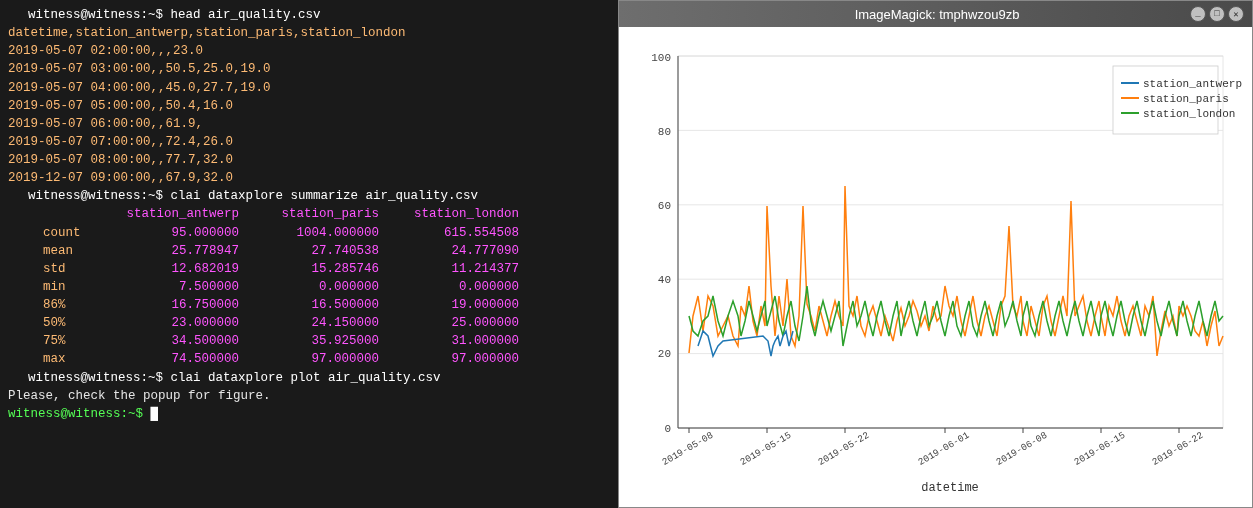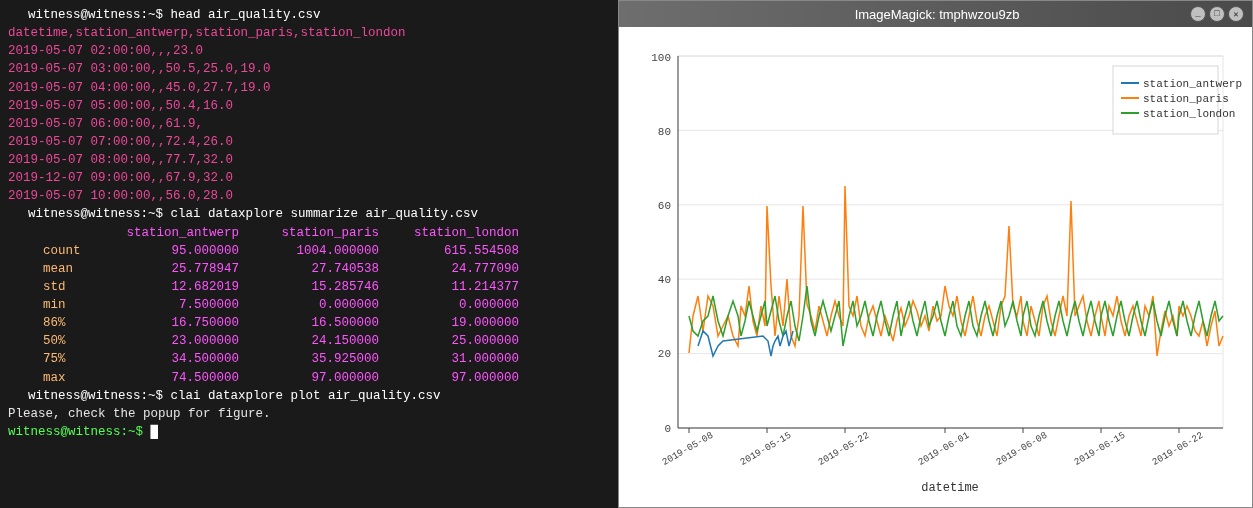--- a/index.html
+++ b/index.html
@@ -17,21 +17,21 @@
       width: 618px;
       height: 508px;
       background: #1a1a1a;
       color: #ffffff;
       font-size: 12.5px;
       line-height: 1.45;
       padding: 6px 8px;
       overflow: hidden;
       flex-shrink: 0;
     }
-    .term-white { color: #ec4899; }
+    .term-white { color: #fdba74; }
     .term-cmd { color: #ffffff; margin-left: 20px; }
 
     
     .stats-table {
       font-family: 'Courier New', monospace;
       font-size: 12.5px;
       color: #ff55ff;
     }
     .stats-row {
       display: flex;
@@ -109,21 +109,20 @@
     <div class="term-cmd">witness@witness:~$ head air_quality.csv</div>
     <div class="term-white">datetime,station_antwerp,station_paris,station_london</div>
     <div class="term-white">2019-05-07 02:00:00,,,23.0</div>
     <div class="term-white">2019-05-07 03:00:00,,50.5,25.0,19.0</div>
     <div class="term-white">2019-05-07 04:00:00,,45.0,27.7,19.0</div>
     <div class="term-white">2019-05-07 05:00:00,,50.4,16.0</div>
     <div class="term-white">2019-05-07 06:00:00,,61.9,</div>
     <div class="term-white">2019-05-07 07:00:00,,72.4,26.0</div>
     <div class="term-white">2019-05-07 08:00:00,,77.7,32.0</div>
     <div class="term-white">2019-12-07 09:00:00,,67.9,32.0</div>
-    <div class="term-white">2019-05-07 10:00:00,,56.0,28.0</div>
     <div class="term-cmd">witness@witness:~$ clai dataxplore summarize air_quality.csv</div>
 
     <div class="stats-table">
       <div class="stats-row">
         <span class="stats-col0"></span>
         <span class="stats-col1">station_antwerp</span>
         <span class="stats-col2">station_paris</span>
         <span class="stats-col3">station_london</span>
       </div>
       <div class="stats-row">

